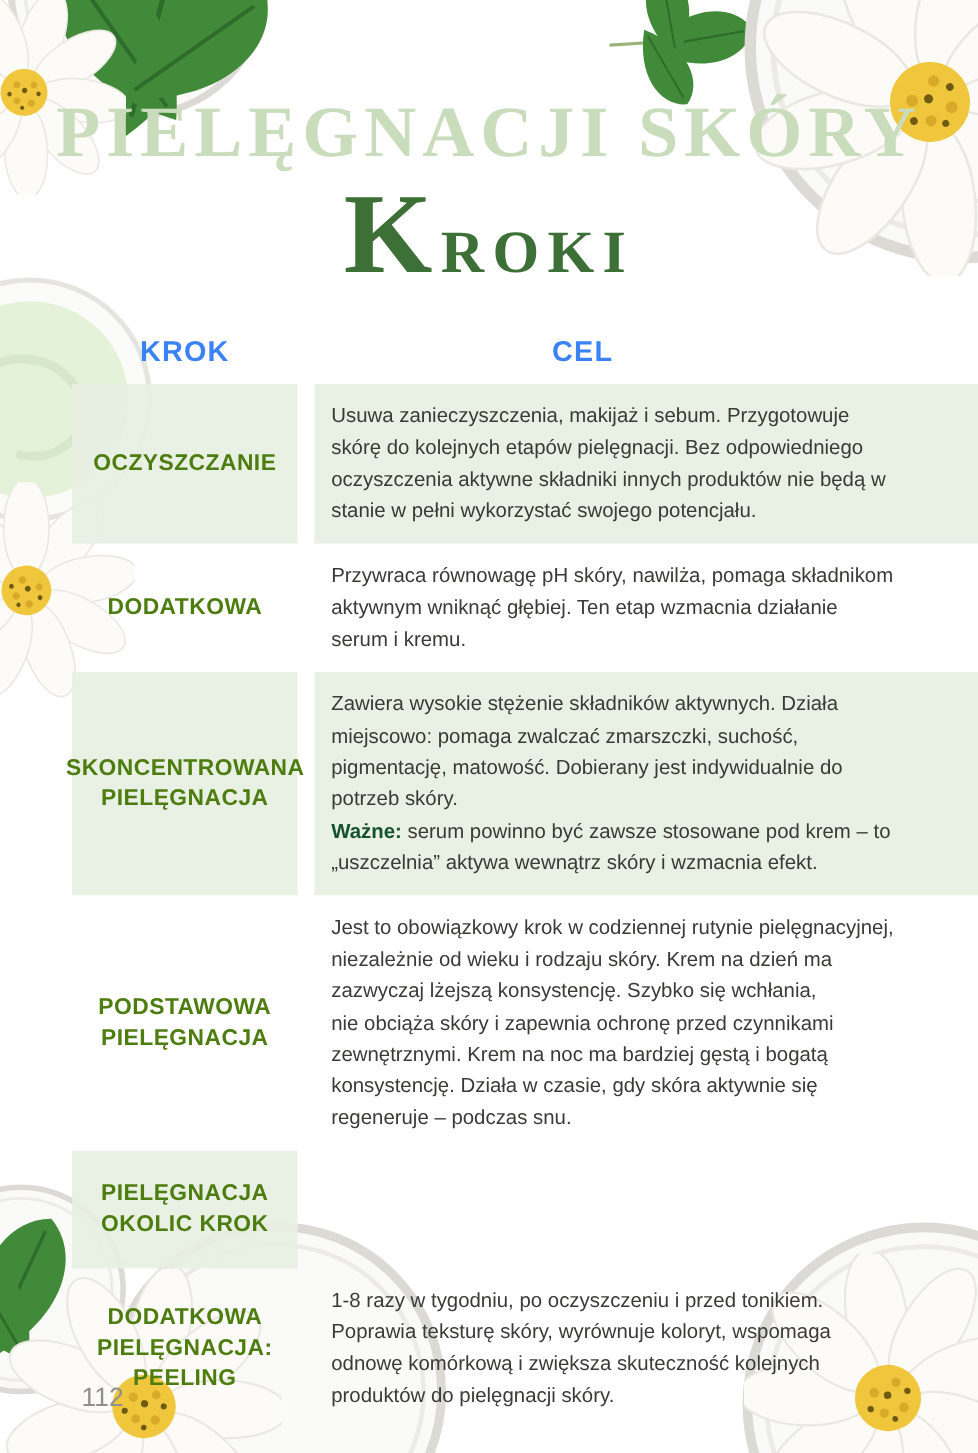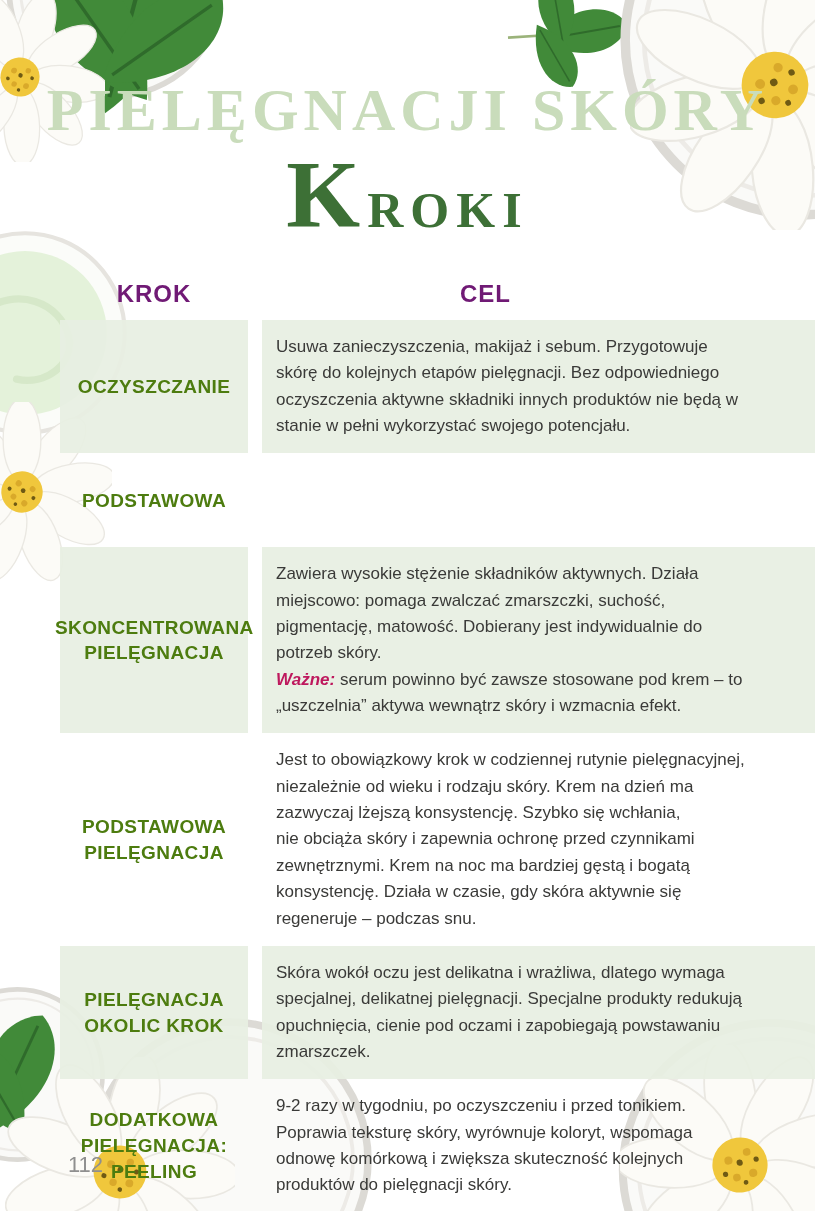--- a/index.html
+++ b/index.html
@@ -27,40 +27,40 @@
   .title-dark::first-letter { font-size:95px; }
   
   .steps-table {
     position:absolute; z-index:2; left:60px; right:0; top:276px;
   }
   .t-head, .t-row {
     display:grid; grid-template-columns:188px 1fr; column-gap:14px;
   }
   .t-head { margin-bottom:8px; }
   .h-cell {
-    font-size:24px; font-weight:700; letter-spacing:1px; color:#701a75;
+    font-size:24px; font-weight:700; letter-spacing:1px; color:#3b82f6;
     text-align:center; padding:4px 0;
   }
   .h-cell.goal { padding-right:106px; }
   .t-row .cell { background:transparent; }
   .t-row.green .cell { background:rgba(231,239,226,0.93); }
   .cell.step {
     display:flex; align-items:center; justify-content:center;
     text-align:center; font-size:19px; font-weight:700;
     letter-spacing:0.4px; color:#4d7c0f; line-height:1.35;
     padding:10px 12px;
   }
   .cell.goal {
     display:flex; align-items:center;
     font-size:17px; line-height:1.55; color:#3a3a38;
     padding:14px 66px 14px 14px;
   }
   .goal-text { white-space:pre-line; }
   .goal-note { white-space:pre-line; }
-  .goal-note b { color:#be185d;font-style:italic; }
+  .goal-note b { color:#14532d; }
   .r1 { min-height:110px; }
   .r2 { min-height:94px; }
   .r3 { min-height:152px; }
   .r4 { min-height:180px; }
   .r5 { min-height:98px; }
   .r6 { min-height:118px; }
   
   .page-number {
     position:absolute; z-index:3; left:68px; top:1152px;
     font-size:22px; color:#8f8f8f;
@@ -172,21 +172,24 @@
     </div>
 
     <div class="t-row green r1">
       <div class="cell step">OCZYSZCZANIE</div>
       <div class="cell goal">
         <div class="goal-text">Usuwa zanieczyszczenia, makijaż i sebum. Przygotowuje skórę do kolejnych etapów pielęgnacji. Bez odpowiedniego oczyszczenia aktywne składniki innych produktów nie będą w stanie w pełni wykorzystać swojego potencjału.</div>
       </div>
     </div>
 
     <div class="t-row r2">
-      <div class="cell step">PODSTAWOWA</div>
+      <div class="cell step">DODATKOWA</div>
+      <div class="cell goal">
+        <div class="goal-text">Przywraca równowagę pH skóry, nawilża, pomaga składnikom aktywnym wniknąć głębiej. Ten etap wzmacnia działanie serum i kremu.</div>
+      </div>
     </div>
 
     <div class="t-row green r3">
       <div class="cell step">SKONCENTROWANA PIELĘGNACJA</div>
       <div class="cell goal">
         <div>
           <div class="goal-text">Zawiera wysokie stężenie składników aktywnych. Działa miejscowo: pomaga zwalczać zmarszczki, suchość, pigmentację, matowość. Dobierany jest indywidualnie do potrzeb skóry.</div>
           <div class="goal-note"><b>Ważne:</b><span> serum powinno być zawsze stosowane pod krem – to „uszczelnia” aktywa wewnątrz skóry i wzmacnia efekt.</span></div>
         </div>
       </div>
@@ -195,28 +198,25 @@
     <div class="t-row r4">
       <div class="cell step">PODSTAWOWA PIELĘGNACJA</div>
       <div class="cell goal">
         <div class="goal-text">Jest to obowiązkowy krok w codziennej rutynie pielęgnacyjnej, niezależnie od wieku i rodzaju skóry. Krem na dzień ma zazwyczaj lżejszą konsystencję. Szybko się wchłania,
 nie obciąża skóry i zapewnia ochronę przed czynnikami zewnętrznymi. Krem na noc ma bardziej gęstą i bogatą konsystencję. Działa w czasie, gdy skóra aktywnie się regeneruje – podczas snu.</div>
       </div>
     </div>
 
     <div class="t-row green r5">
       <div class="cell step">PIELĘGNACJA OKOLIC KROK</div>
-      <div class="cell goal">
-        <div class="goal-text">Skóra wokół oczu jest delikatna i wrażliwa, dlatego wymaga specjalnej, delikatnej pielęgnacji. Specjalne produkty redukują opuchnięcia, cienie pod oczami i zapobiegają powstawaniu zmarszczek.</div>
-      </div>
     </div>
 
     <div class="t-row r6">
       <div class="cell step">DODATKOWA PIELĘGNACJA: PEELING</div>
       <div class="cell goal">
-        <div class="goal-text">9-2 razy w tygodniu, po oczyszczeniu i przed tonikiem.
+        <div class="goal-text">1-8 razy w tygodniu, po oczyszczeniu i przed tonikiem.
  Poprawia teksturę skóry, wyrównuje koloryt, wspomaga odnowę komórkową i zwiększa skuteczność kolejnych produktów do pielęgnacji skóry.</div>
       </div>
     </div>
   </div>
 
   <div class="page-number">112</div>
 </div>
 
 </body></html>

